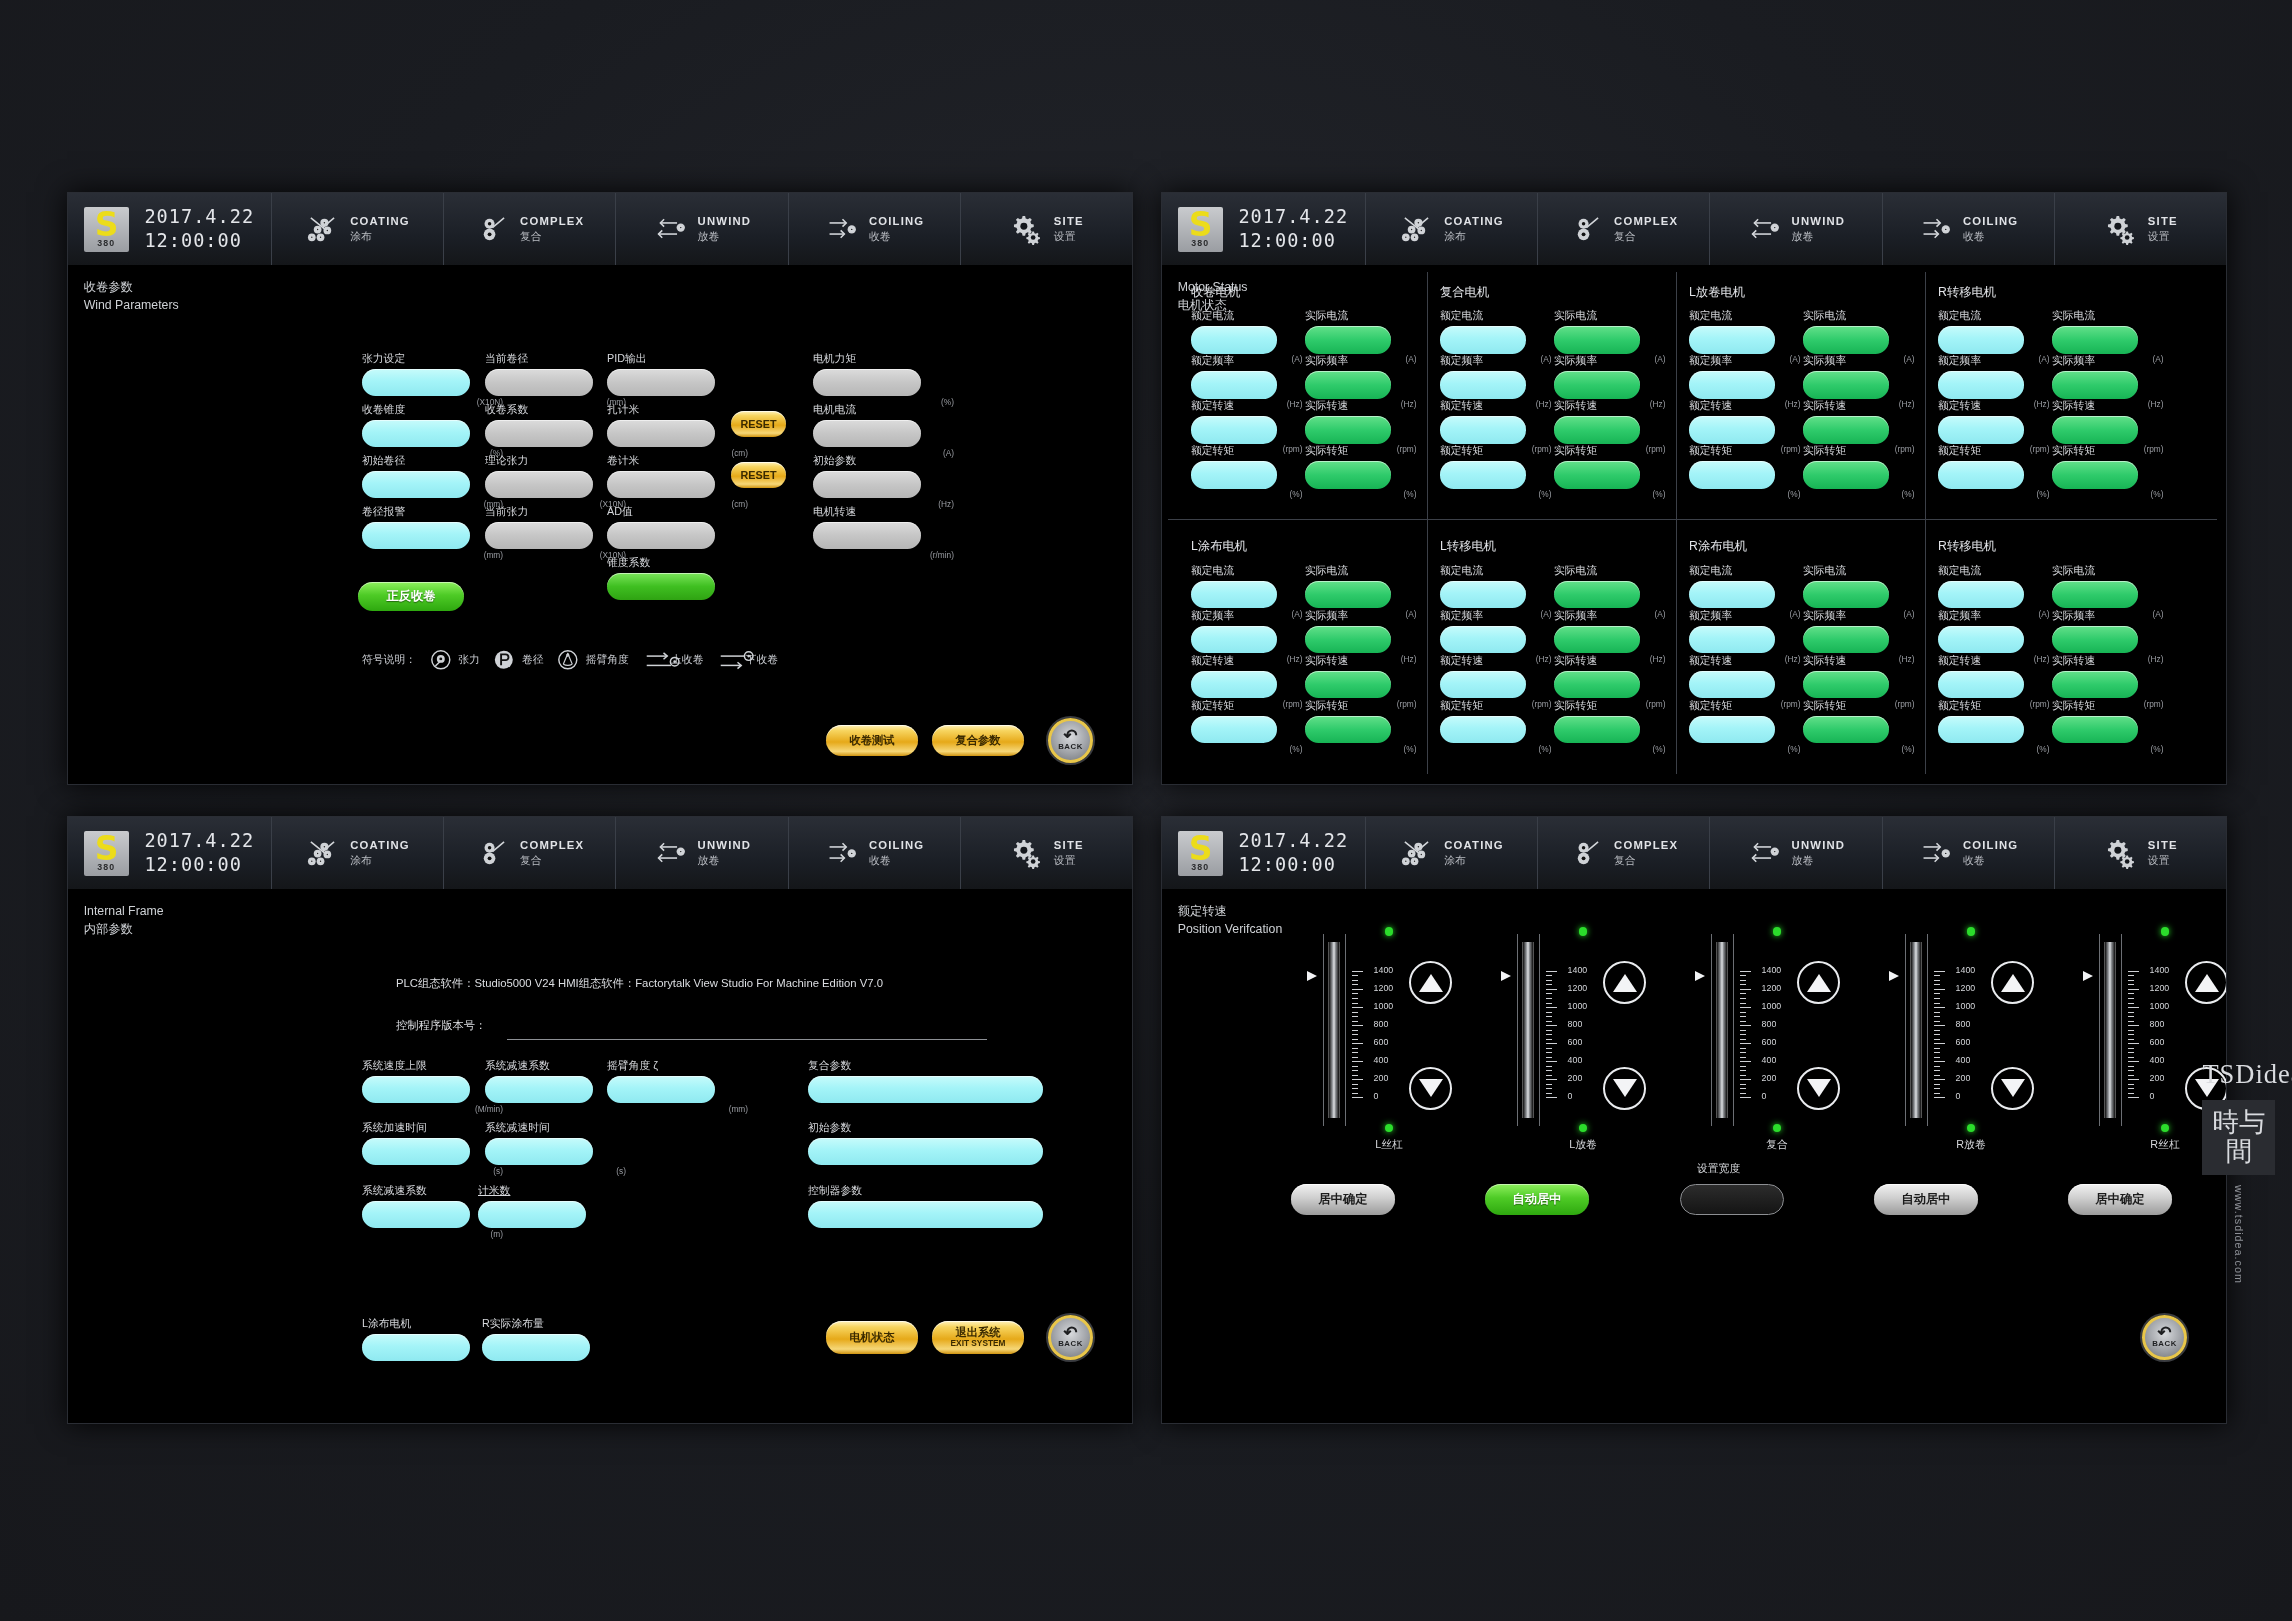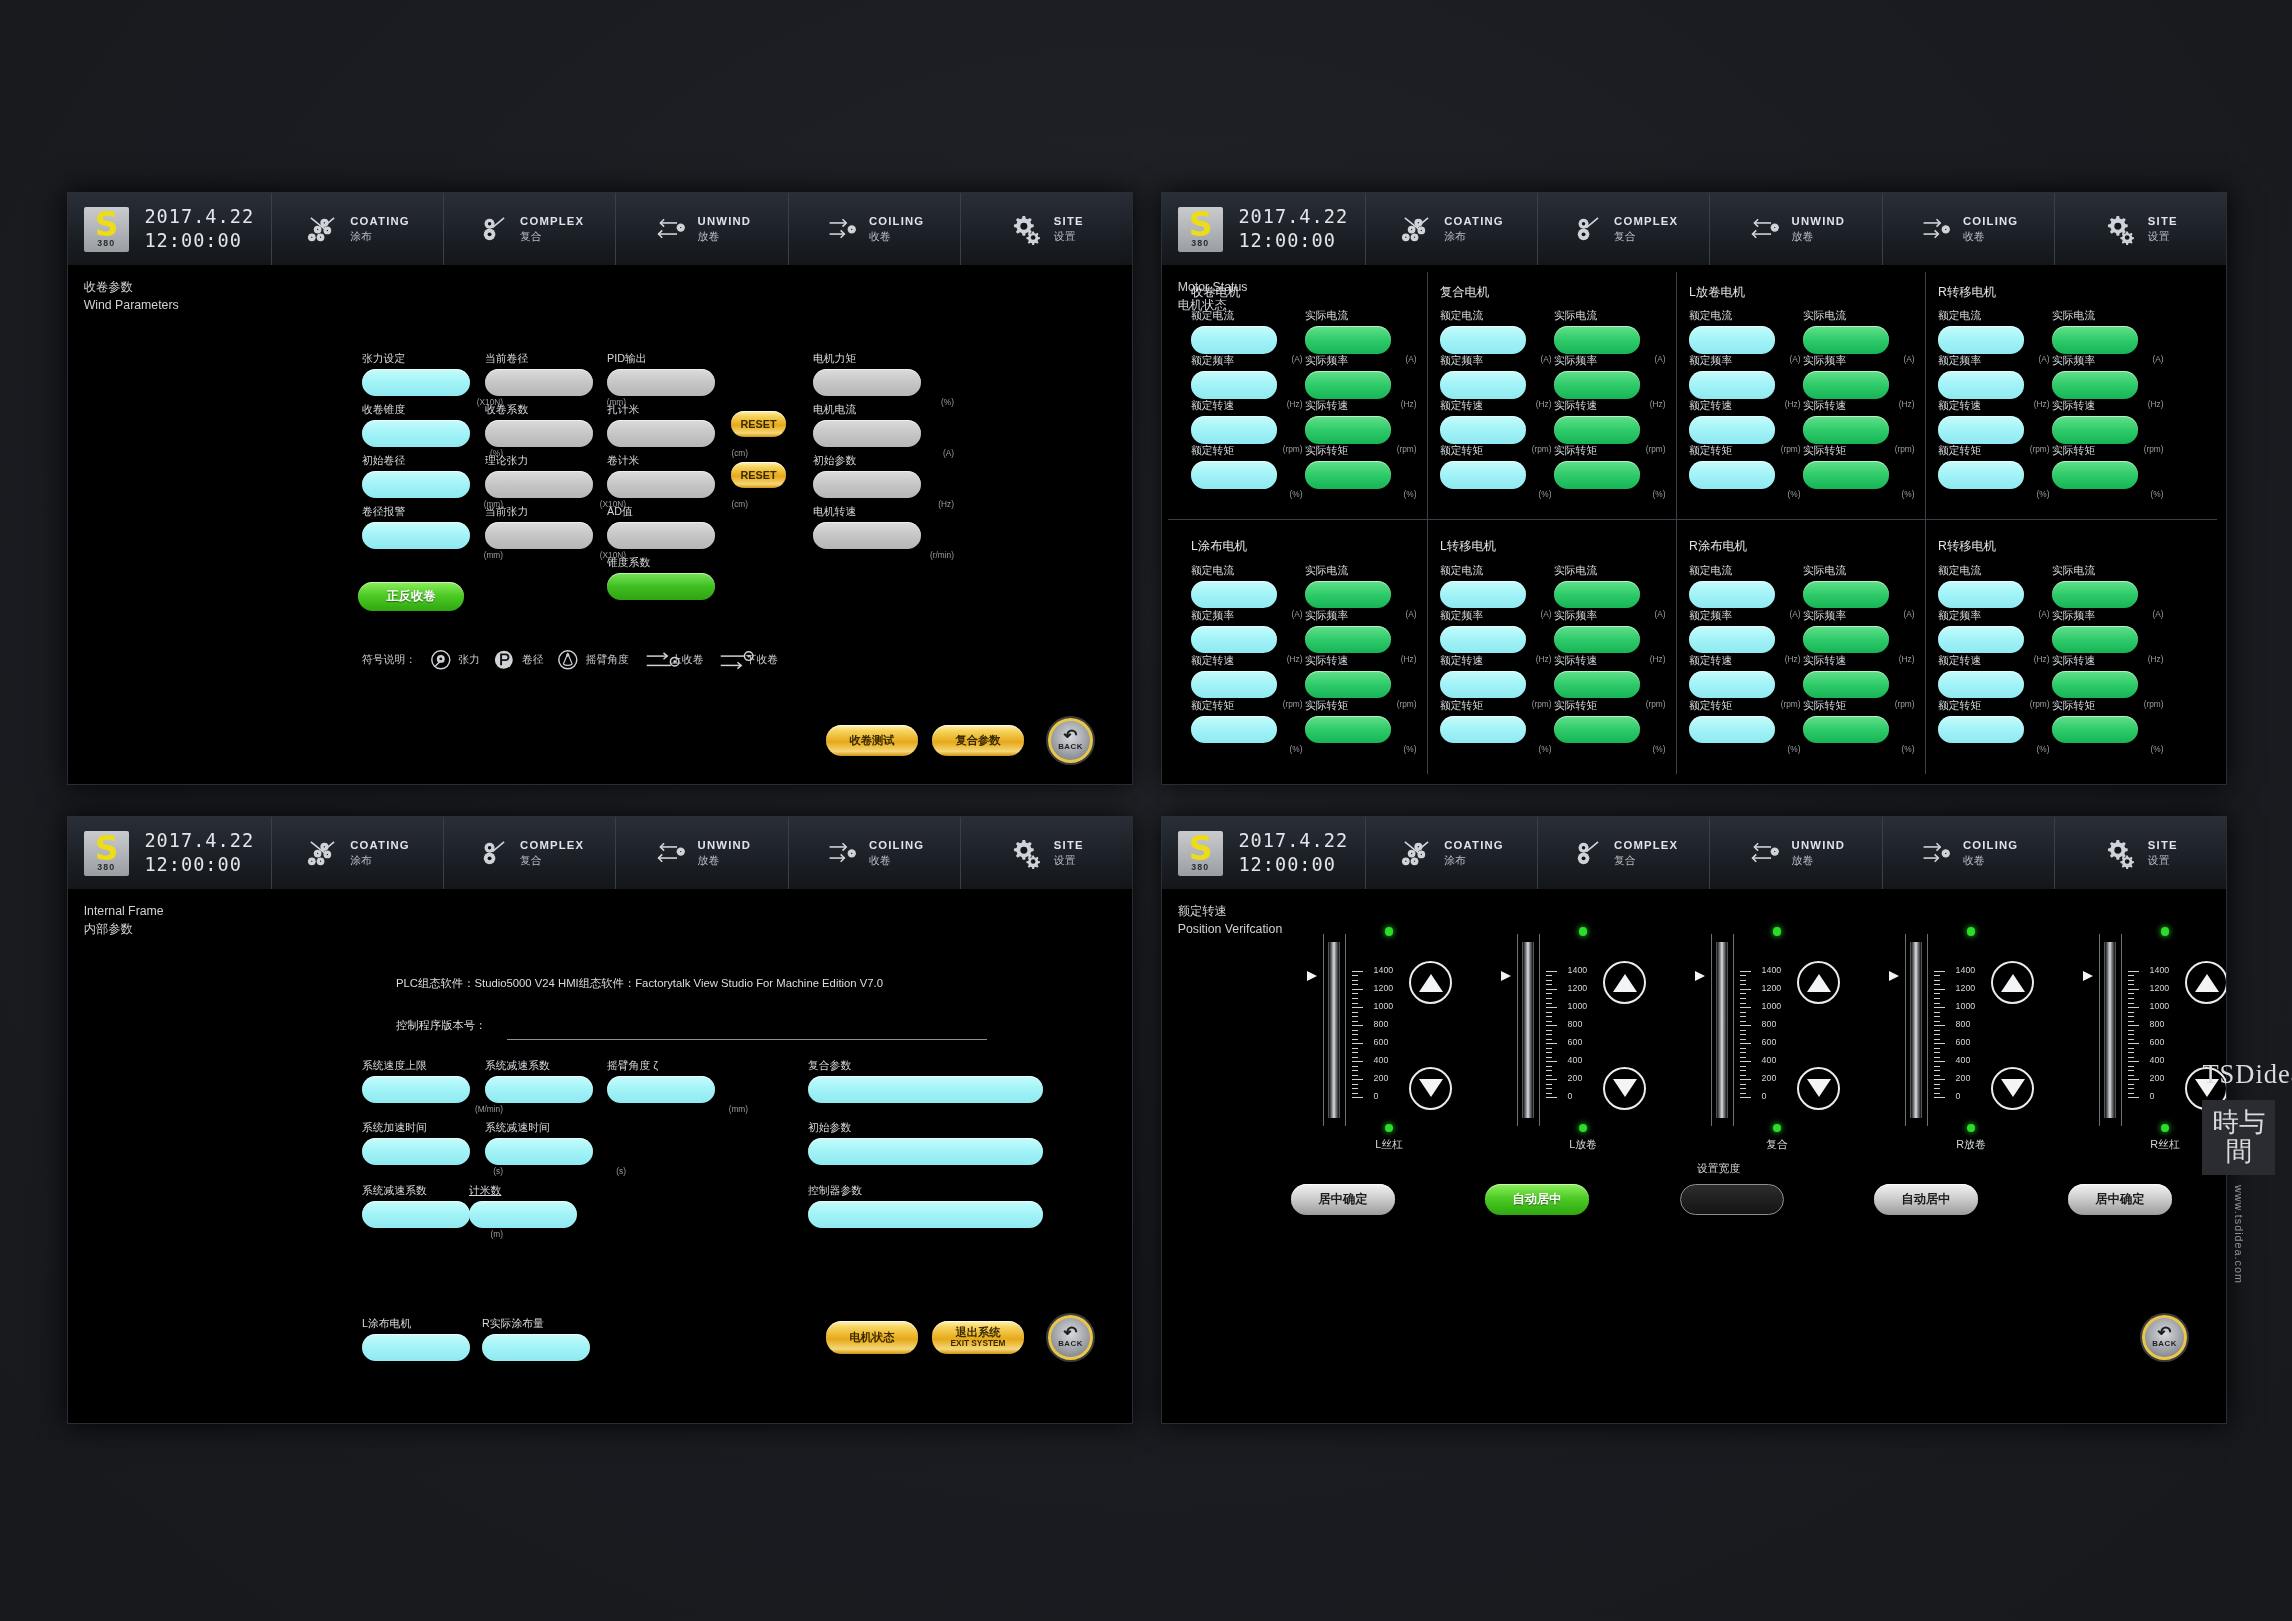--- a/index.html
+++ b/index.html
@@ -1076,21 +1076,21 @@
      <div class="box cyan">
        <span class="unit">(s)</span>
      </div>
         </div>
         <div class="fld" style="left: 294px; top: 294px; width: 108px;">
           <div class="lab">系统减速系数</div>
      <div class="box cyan">
        <span class="unit">(m)</span>
      </div>
         </div>
-        <div class="fld" style="left: 401px; top: 294px; width: 108px; text-decoration: underline;">
+        <div class="fld" style="left: 410px; top: 294px; width: 108px; text-decoration: underline;">
           <div class="lab">计米数</div>
      <div class="box cyan">
        
      </div>
         </div>
         <div class="fld" style="left: 740px; top: 169px; width: 235px;">
           <div class="lab">复合参数</div>
                  <div class="box cyan"></div>
         </div>
         <div class="fld" style="left: 740px; top: 231px; width: 235px;">

